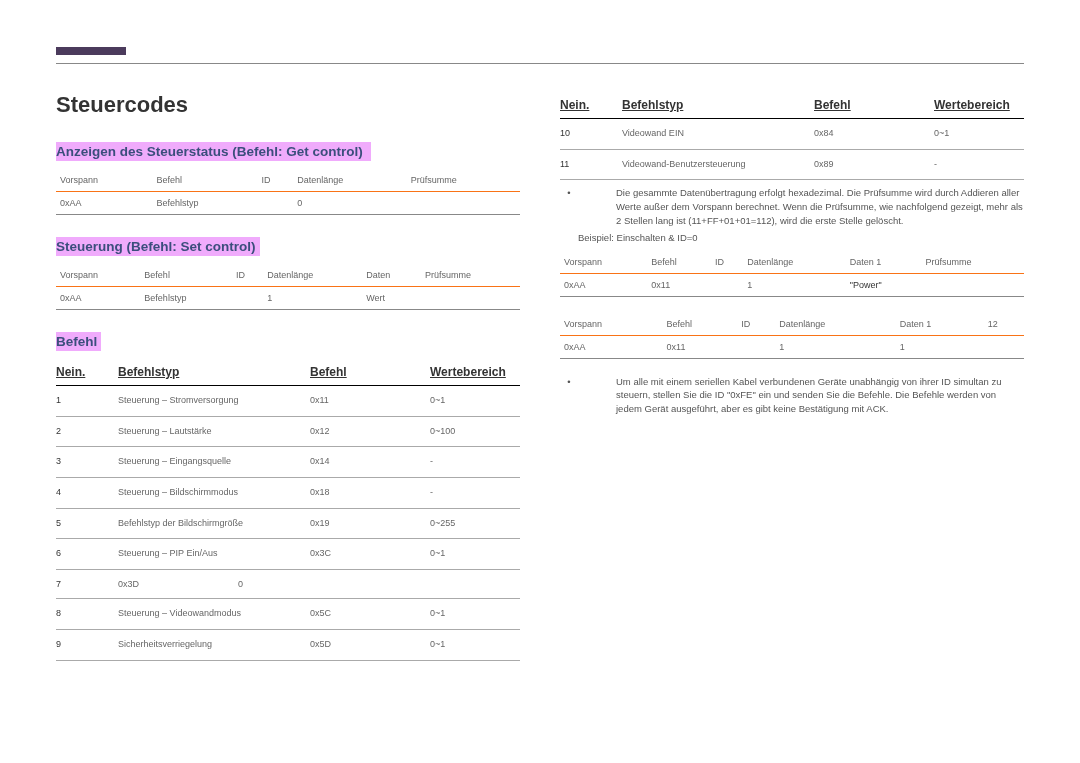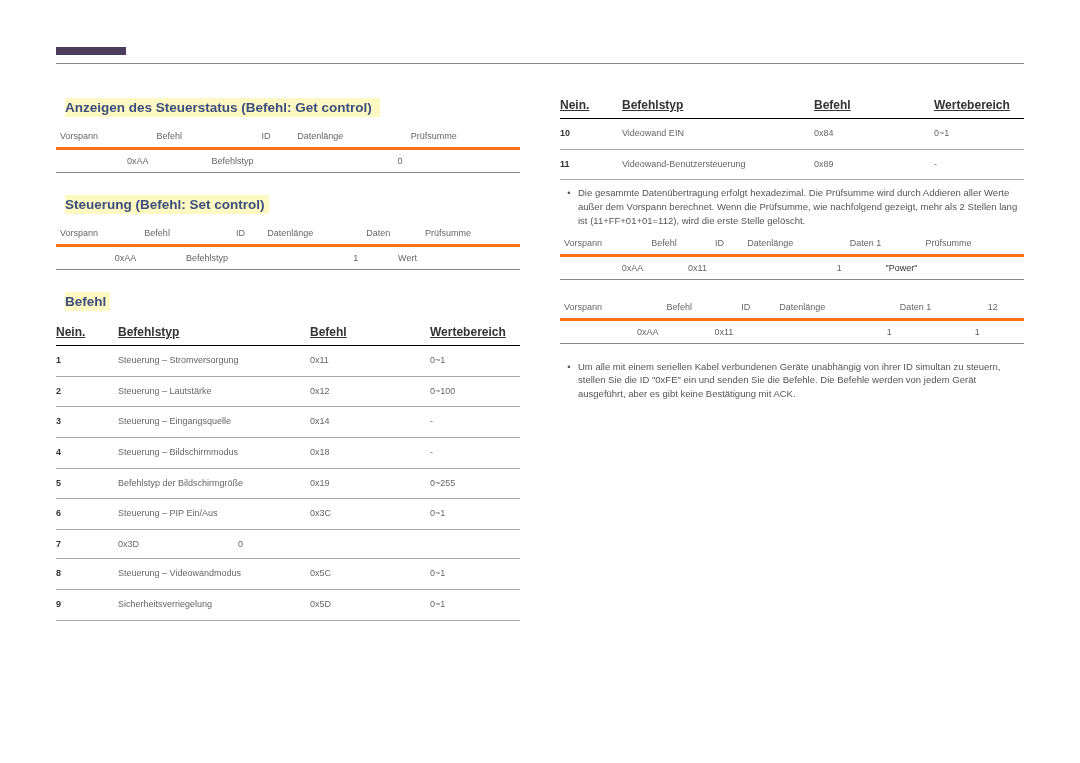--- a/index.html
+++ b/index.html
@@ -28,44 +28,43 @@
   .columns { display: flex; gap: 40px; }
   .col { flex: 1; }
   h1.page-title {
     font-size: 22px;
     font-weight: bold;
     color: #333;
     margin-bottom: 18px;
   }
   .hbar {
     display: inline-block;
-    background: #fef9c3;
+    background: #f0abfc;
     color: #3b4e7c;
     font-weight: bold;
     font-size: 13.5px;
     padding: 2px 4px 2px 0;
     margin-top: 6px;
     margin-bottom: 8px;
-    margin-left: 9px;
   }
   .hbar.wide { padding-right: 8px; }
   table.simple {
     width: 100%;
     border-collapse: collapse;
     font-size: 9px;
     color: #666;
     margin-bottom: 16px;
   }
   table.simple th, table.simple td {
     text-align: left;
     padding: 6px 4px;
     font-weight: normal;
   }
-  table.simple thead th { border-bottom: 3px solid #f97316; }
-  table.simple tbody td { border-bottom: 1px solid #aaa; text-align: right; }
+  table.simple thead th { border-bottom: 1px solid #f97316; }
+  table.simple tbody td { border-bottom: 1px solid #aaa; }
   table.simple tbody tr:last-child td { border-bottom: 1px solid #888; }
 
   .befehl-head {
     display: flex;
     border-bottom: 1.5px solid #000;
     padding: 6px 0;
     font-weight: bold;
     font-size: 12px;
     color: #333;
     text-decoration: underline;
@@ -75,51 +74,52 @@
   .befehl-head .c3 { width: 120px; }
   .befehl-head .c4 { flex: 1; }
   .befehl-row {
     display: flex;
     border-bottom: 1px solid #aaa;
     padding: 9px 0;
     font-size: 9px;
     color: #666;
     align-items: flex-start;
   }
-  .befehl-row .c1 { width: 62px; font-weight: bold; color: #333; }
+  .befehl-row .c1 { width: 62px; font-weight: normal; color: #333; }
   .befehl-row .c2 { width: 192px; padding-right: 20px; line-height: 1.3; }
   .befehl-row .c3 { width: 120px; }
   .befehl-row .c4 { flex: 1; }
 
   .note {
     display: flex;
     font-size: 9.5px;
     color: #555;
     line-height: 1.45;
     margin: 6px 0 4px 0;
   }
   .note .bullet { width: 18px; text-align: center; }
-  .note .txt { flex: 1; }
+  .note .txt { flex: 1; margin-left: 38px; }
   .example {
     font-size: 9.5px;
     color: #555;
     margin: 2px 0 8px 18px;
   }
   .pow { font-weight: bold; color: #333; }
 </style>
 </head>
 <body>
 
 <div class="topbar">
   <div class="accent"></div>
 </div>
 
 <div class="columns">
 
   <div class="col">
+    <h1 class="page-title">Steuercodes</h1>
 
     <div class="hbar wide">Anzeigen des Steuerstatus (Befehl: Get control)</div>
     <table class="simple">
       <thead>
           <tr>
         <th>Vorspann</th>
         <th>Befehl</th>
         <th>ID</th>
         <th>Datenlänge</th>
         <th>Prüfsumme</th>
@@ -243,20 +243,21 @@
           <div class="c2">Videowand-Benutzersteuerung</div>
           <div class="c3">0x89</div>
           <div class="c4">-</div>
         </div>
       </div>
 
     <div class="note">
       <div class="bullet">•</div>
       <div class="txt">Die gesammte Datenübertragung erfolgt hexadezimal. Die Prüfsumme wird durch Addieren aller Werte außer dem Vorspann berechnet. Wenn die Prüfsumme, wie nachfolgend gezeigt, mehr als 2 Stellen lang ist (11+FF+01+01=112), wird die erste Stelle gelöscht.</div>
     </div>
+    <div class="example">Beispiel: Einschalten &amp; ID=0</div>
 
     <table class="simple">
       <thead>
           <tr>
         <th>Vorspann</th>
         <th>Befehl</th>
         <th>ID</th>
         <th>Datenlänge</th>
         <th>Daten 1</th>
         <th>Prüfsumme</th>

